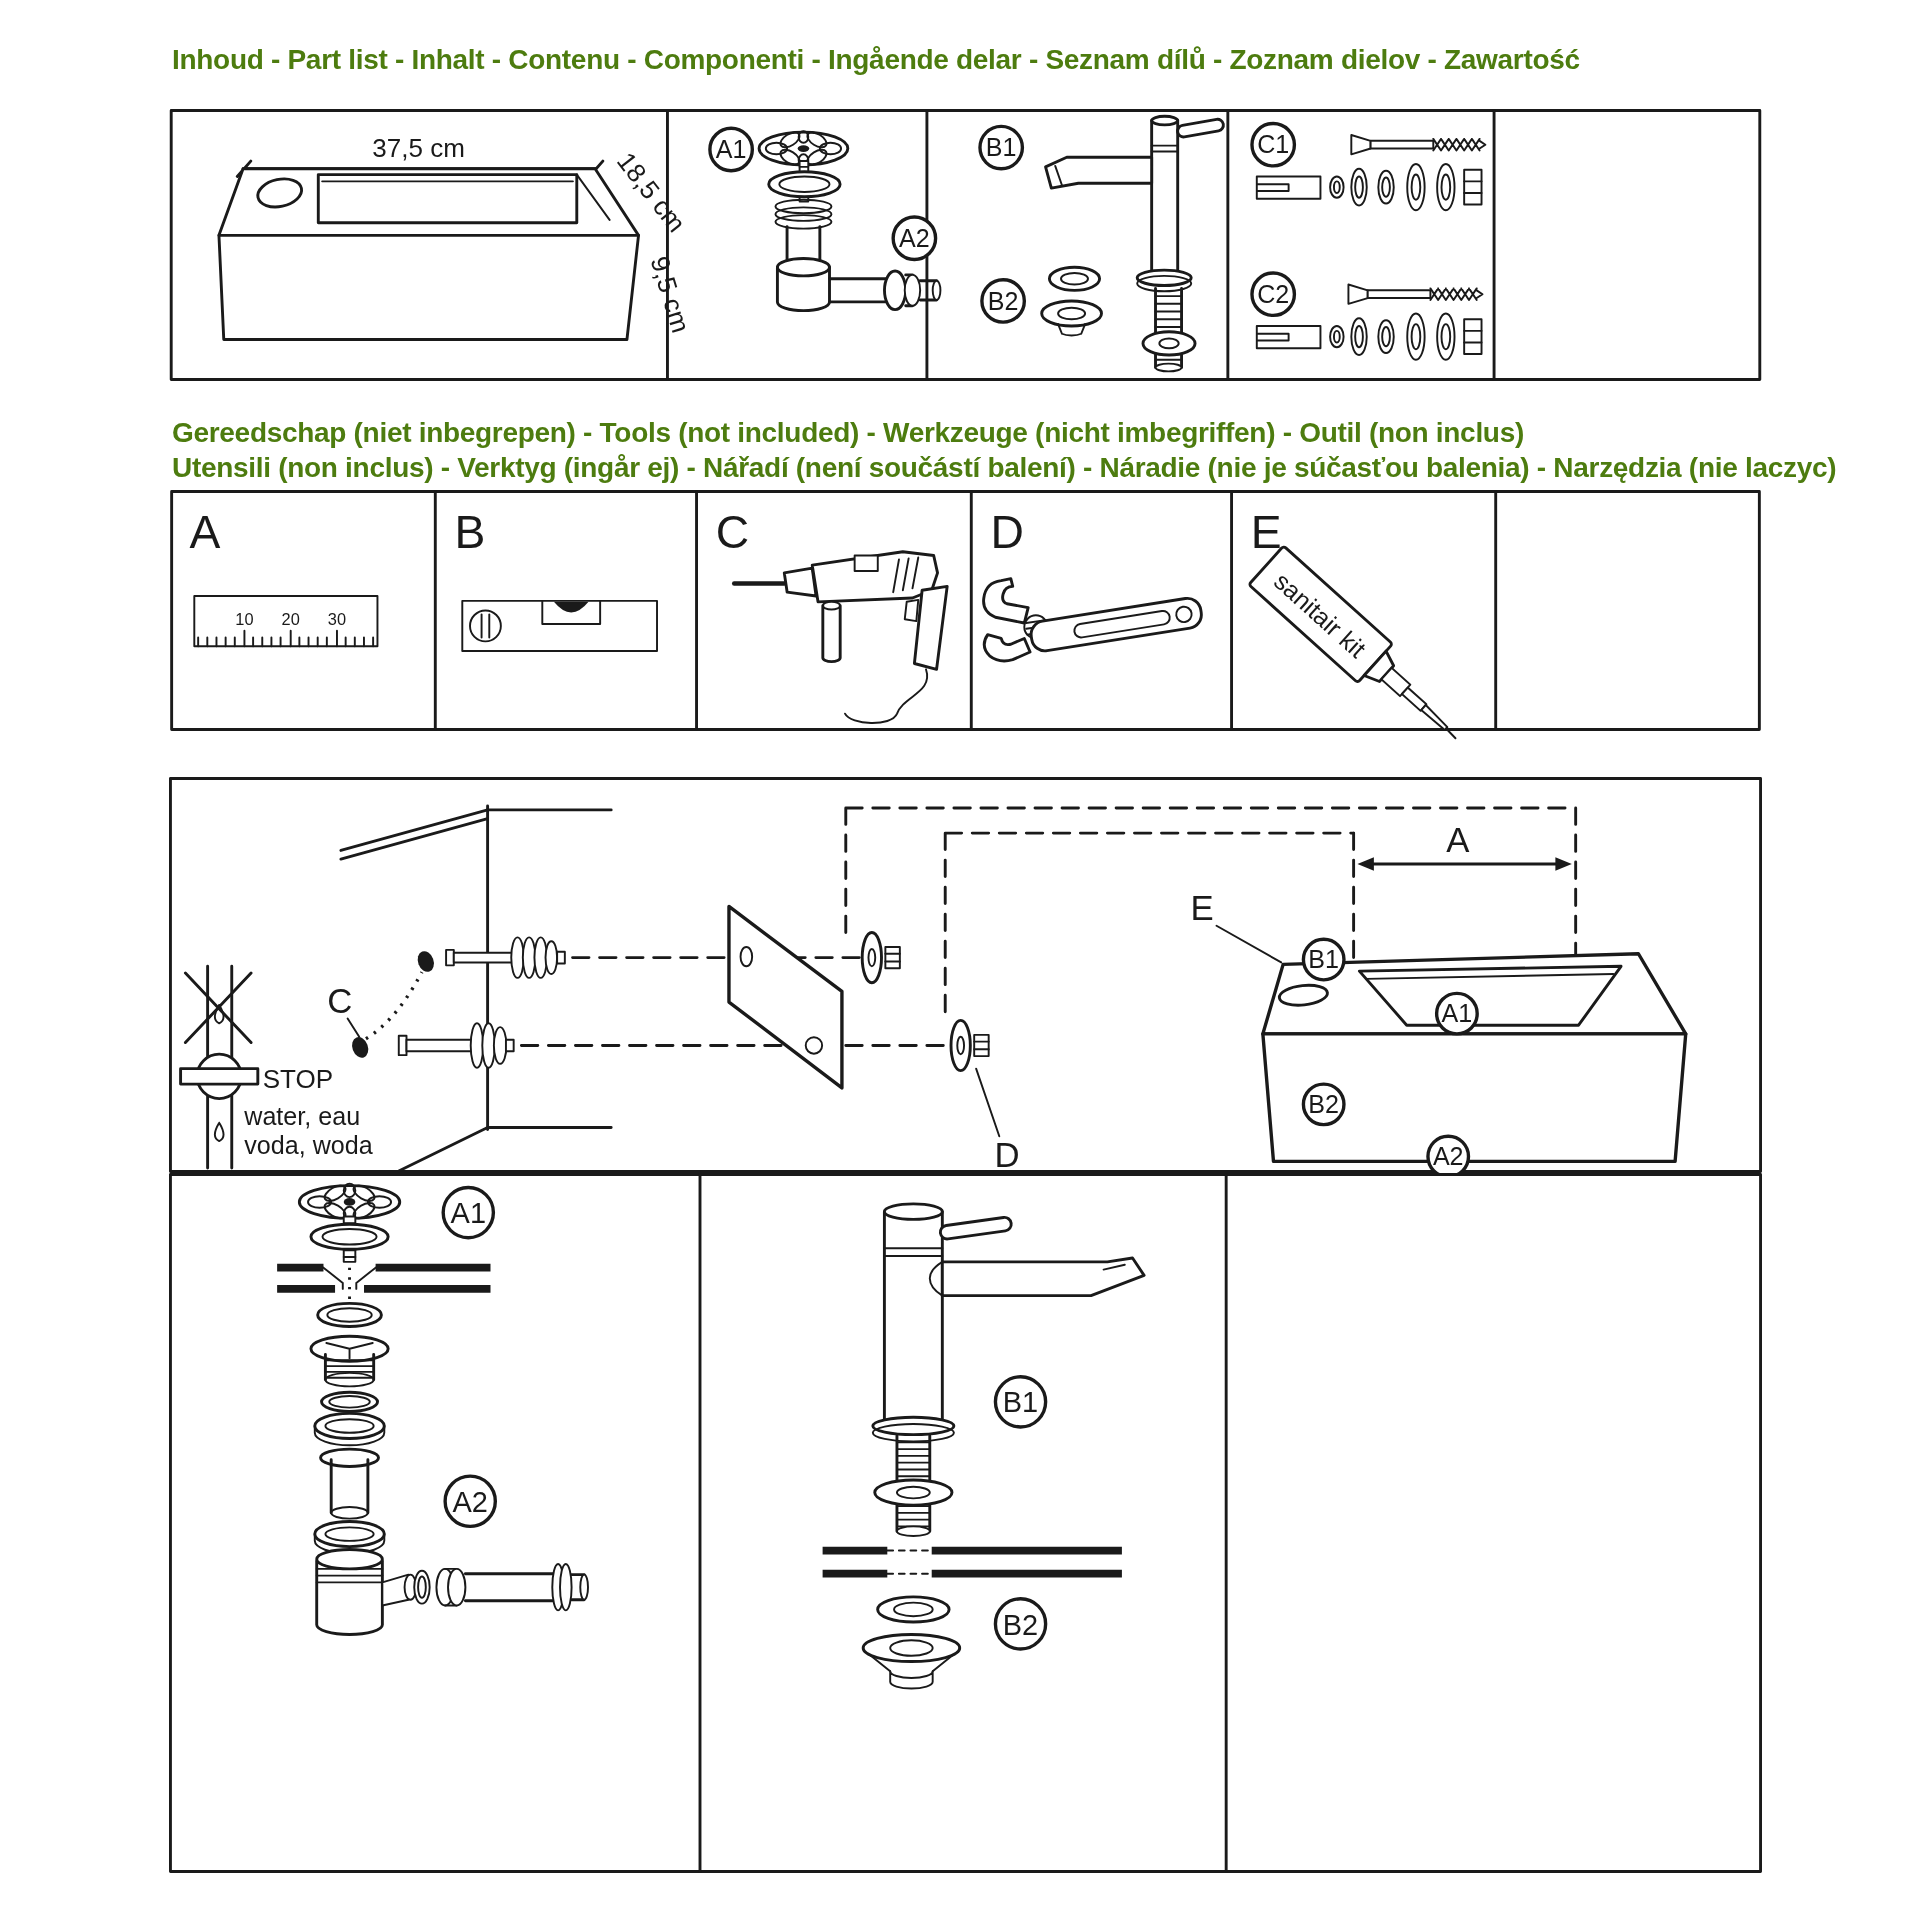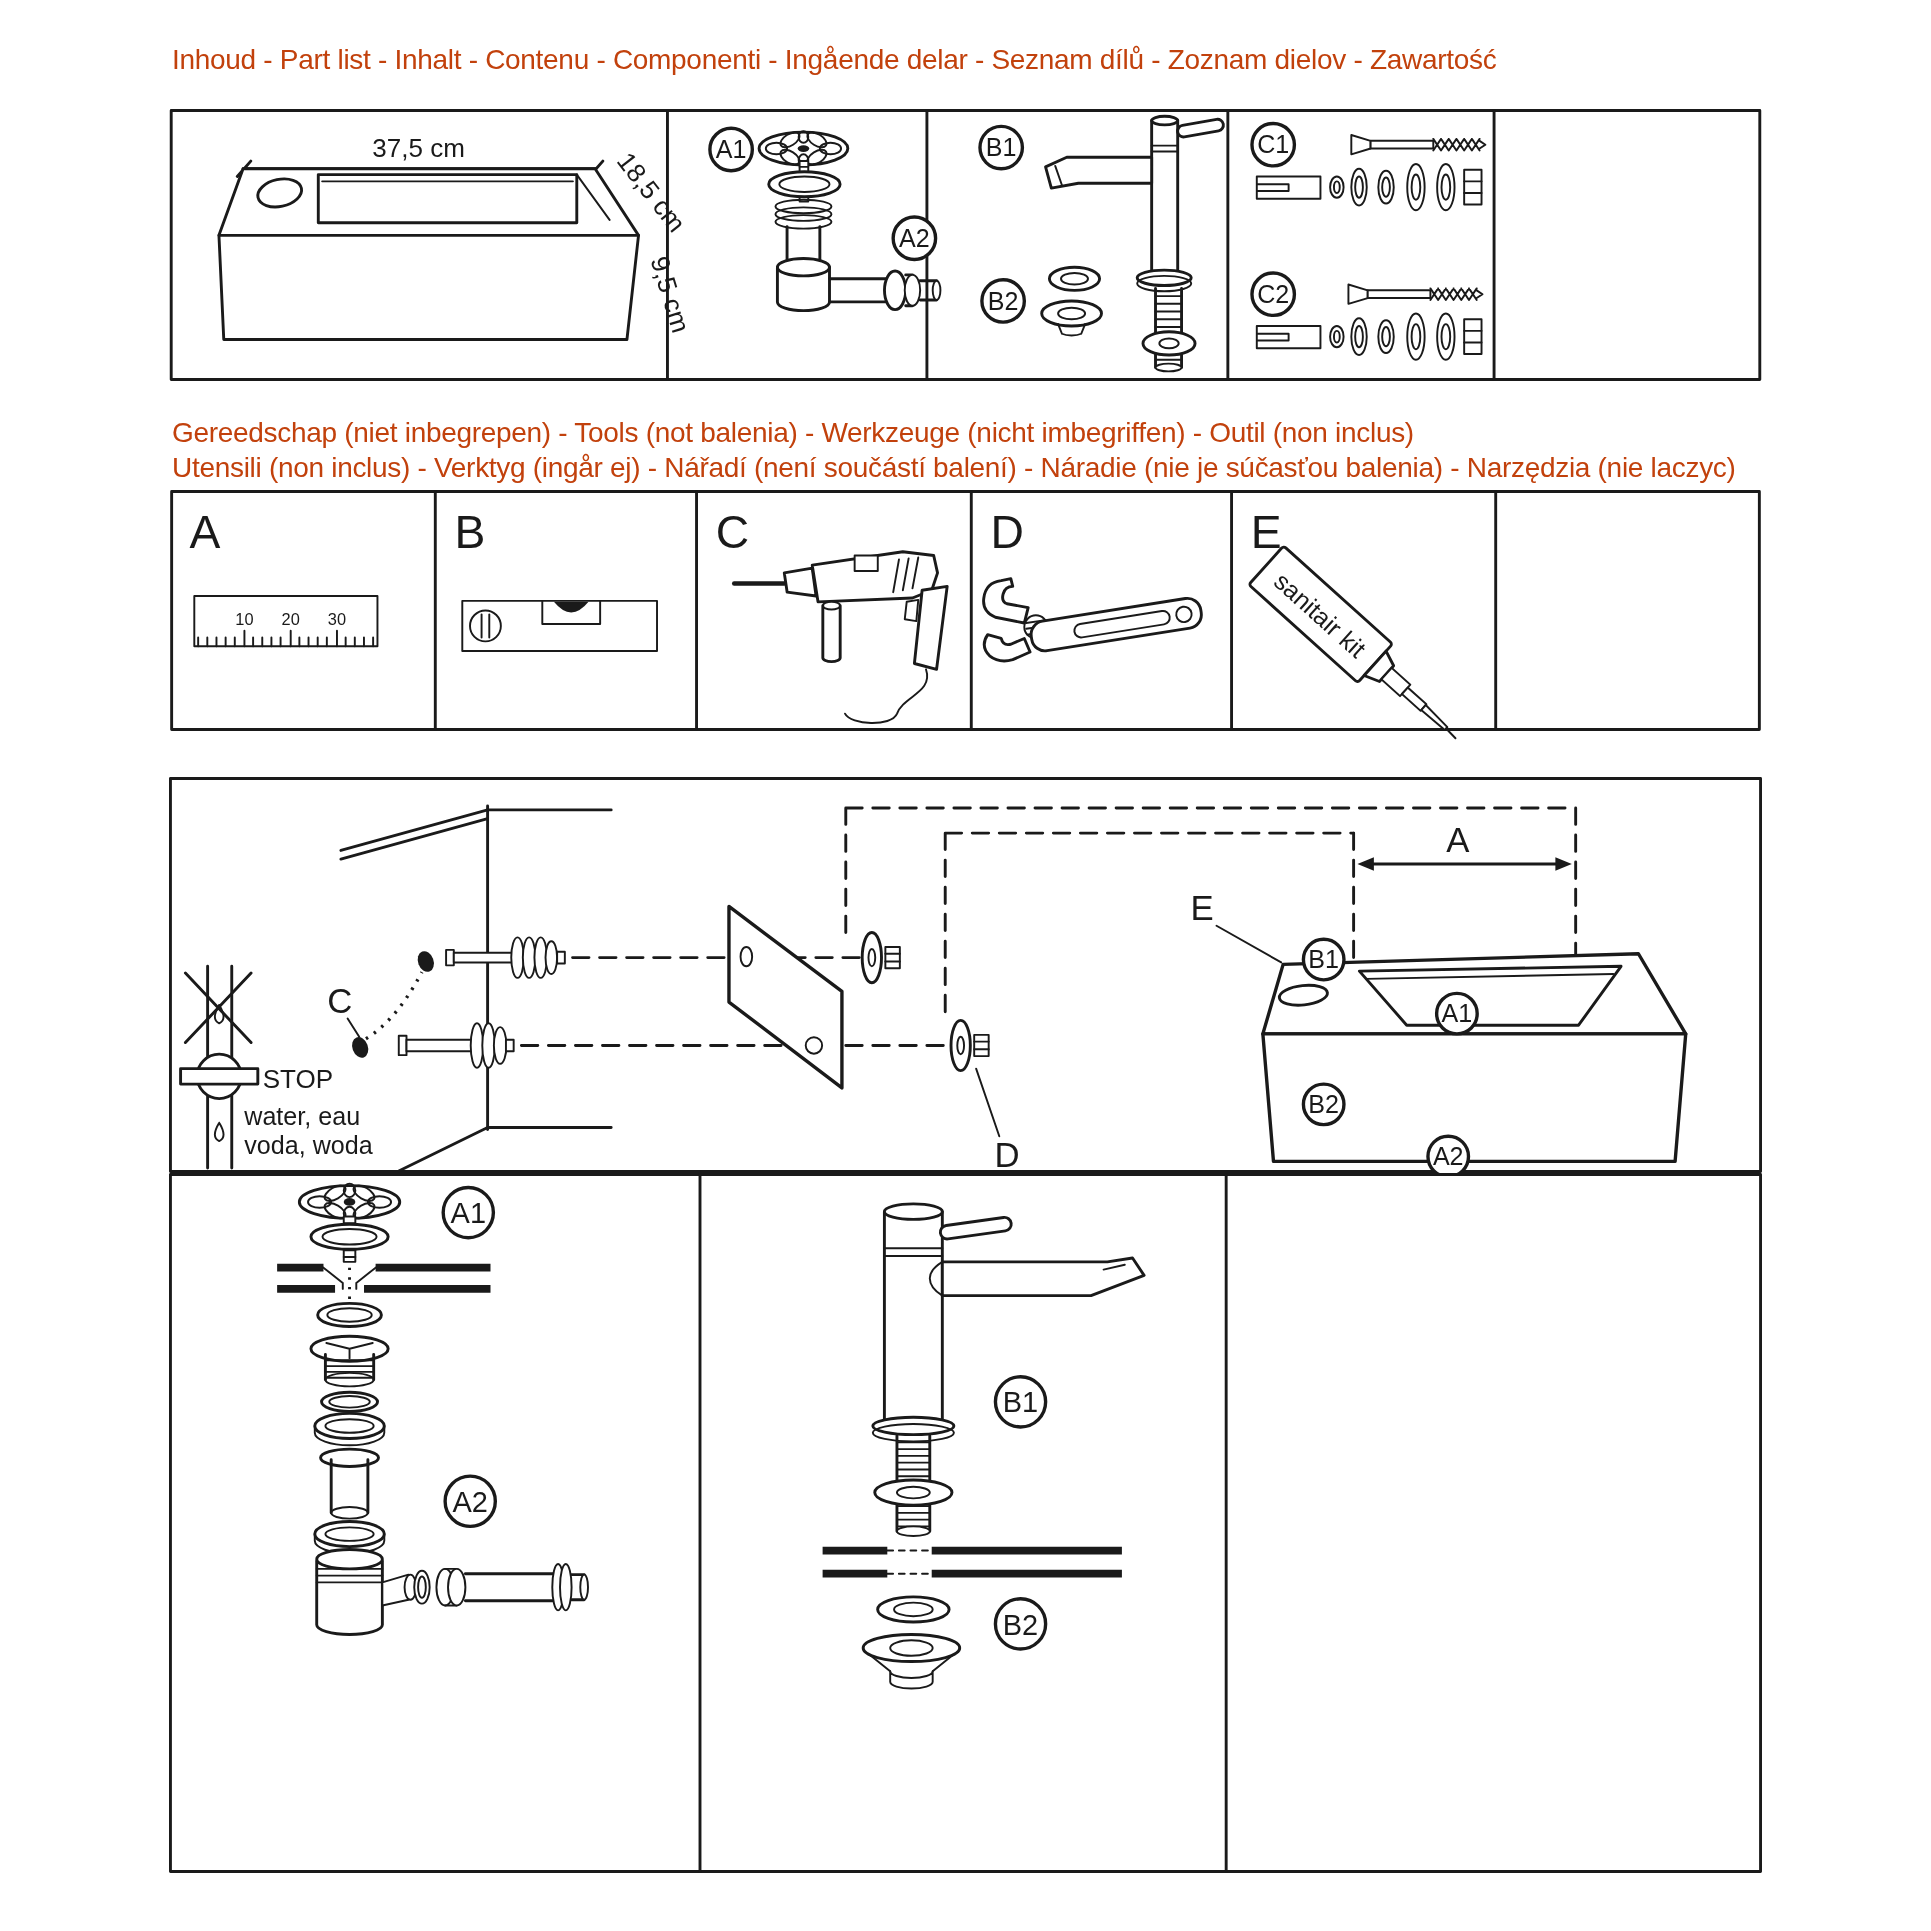--- a/index.html
+++ b/index.html
@@ -1,18 +1,18 @@
 <!DOCTYPE html>
 <html><head>
 <meta charset="utf-8">
 <style>
   html,body { margin:0; padding:0; background:#ffffff; }
   body { width:1931px; height:1931px; position:relative; font-family:"Liberation Sans", sans-serif; }
   .page { position:absolute; inset:0; background:#fff; }
-  .hdr { position:absolute; font-weight:normal; color:#c2410c; white-space:nowrap; letter-spacing:-0.3px; }
+  .hdr { position:absolute; font-weight:bold; color:#4d7c0f; white-space:nowrap; letter-spacing:-0.3px; }
   .hdr1 { left:172px; top:44px; font-size:28px; }
   .hdr2 { left:172px; top:415px; font-size:28px; line-height:35px; }
   svg { position:absolute; overflow:visible; }
   svg text { font-family:"Liberation Sans", sans-serif; fill:#1a1a1a; }
   .ln  { fill:none; stroke:#1a1a1a; stroke-width:3;   stroke-linecap:round; stroke-linejoin:round; }
   .ln2 { fill:none; stroke:#1a1a1a; stroke-width:2;   stroke-linecap:round; stroke-linejoin:round; }
   .ln4 { fill:none; stroke:#1a1a1a; stroke-width:4.5; stroke-linecap:round; }
   .thick { fill:none; stroke:#1a1a1a; stroke-width:8; stroke-linecap:butt; }
   .wf  { fill:#ffffff; stroke:#1a1a1a; stroke-width:3;   stroke-linejoin:round; }
   .wf2 { fill:#ffffff; stroke:#1a1a1a; stroke-width:2;   stroke-linejoin:round; }
@@ -165,21 +165,21 @@
       <g>
         <circle class="wf35" cx="1144" cy="192" r="22"></circle>
         <text class="t26 mid" x="1144" y="201">C2</text>
       </g>
       <use href="#wood-screw" x="1222" y="182"></use>
       <use href="#fix-set" x="1127" y="225"></use>
     </g>
   </svg>
 
   <div class="hdr hdr2">
-    <div>Gereedschap (niet inbegrepen) - Tools (not balenia) -  Werkzeuge (nicht imbegriffen) - Outil (non inclus)</div>
+    <div>Gereedschap (niet inbegrepen) - Tools (not included) -  Werkzeuge (nicht imbegriffen) - Outil (non inclus)</div>
     <div>Utensili (non inclus) - Verktyg (ingår ej) - Nářadí (není součástí balení) - Náradie (nie je súčasťou balenia) - Narzędzia (nie laczyc)</div>
   </div>
 
   <svg style="left:169px; top:490px;" width="1593" height="241" viewBox="0 0 1650 250">
     <rect class="wf" x="1.5" y="1.5" width="1647" height="247"></rect>
     <path class="ln" d="M275,1.5 V248.5 M546,1.5 V248.5 M831,1.5 V248.5 M1101,1.5 V248.5 M1375,1.5 V248.5"></path>
 
     <text class="t48" x="20" y="60">A</text>
     <text class="t48" x="295" y="60">B</text>
     <text class="t48" x="566" y="60">C</text>

